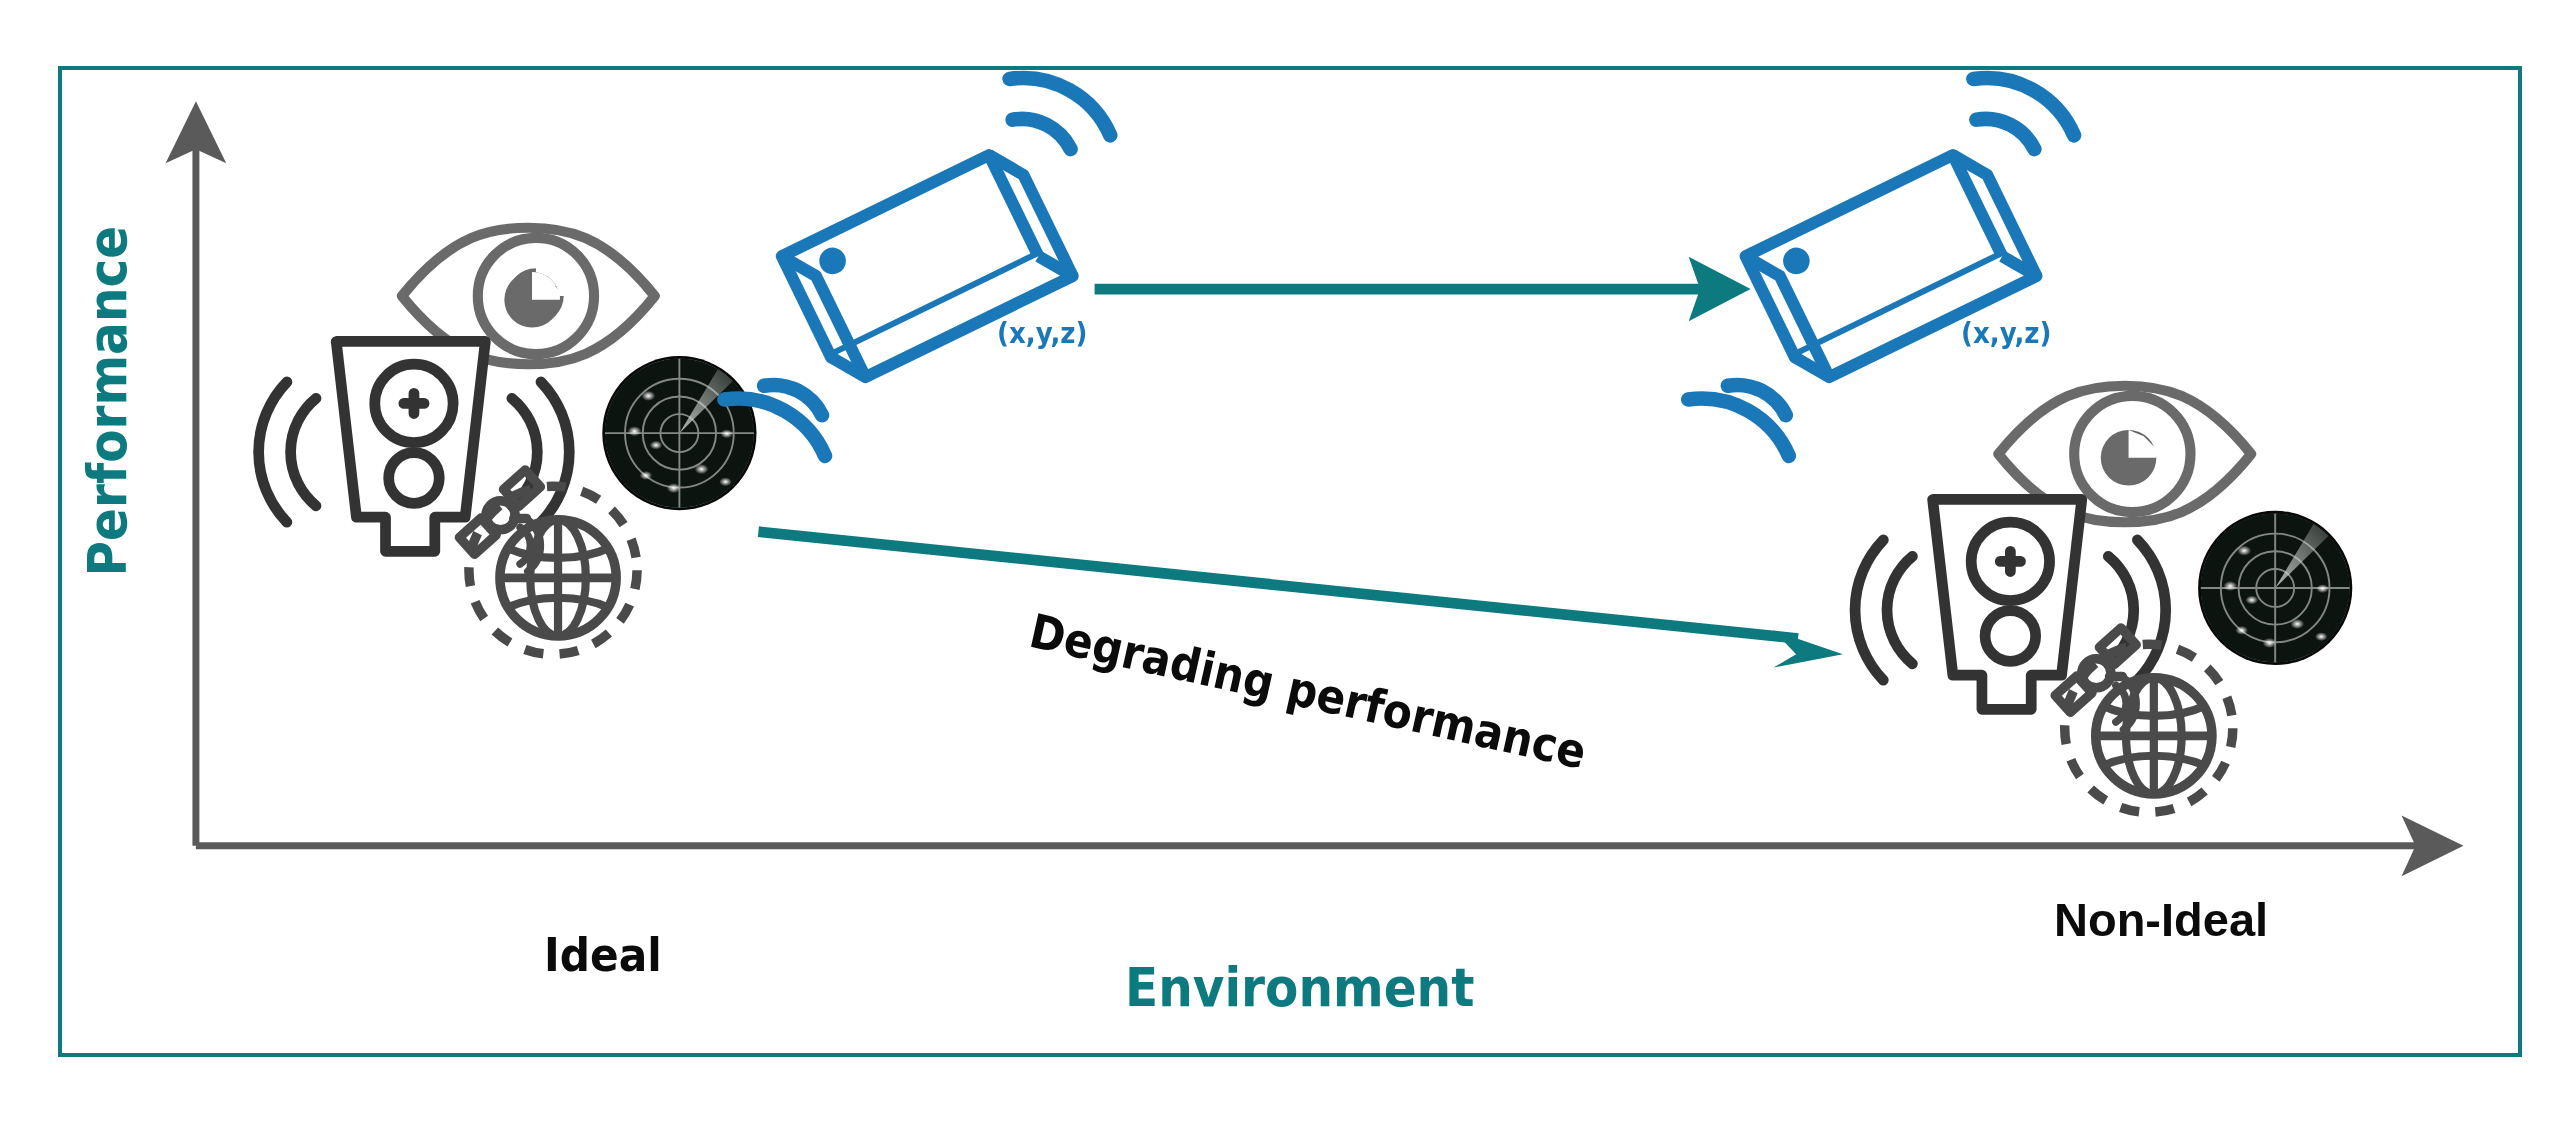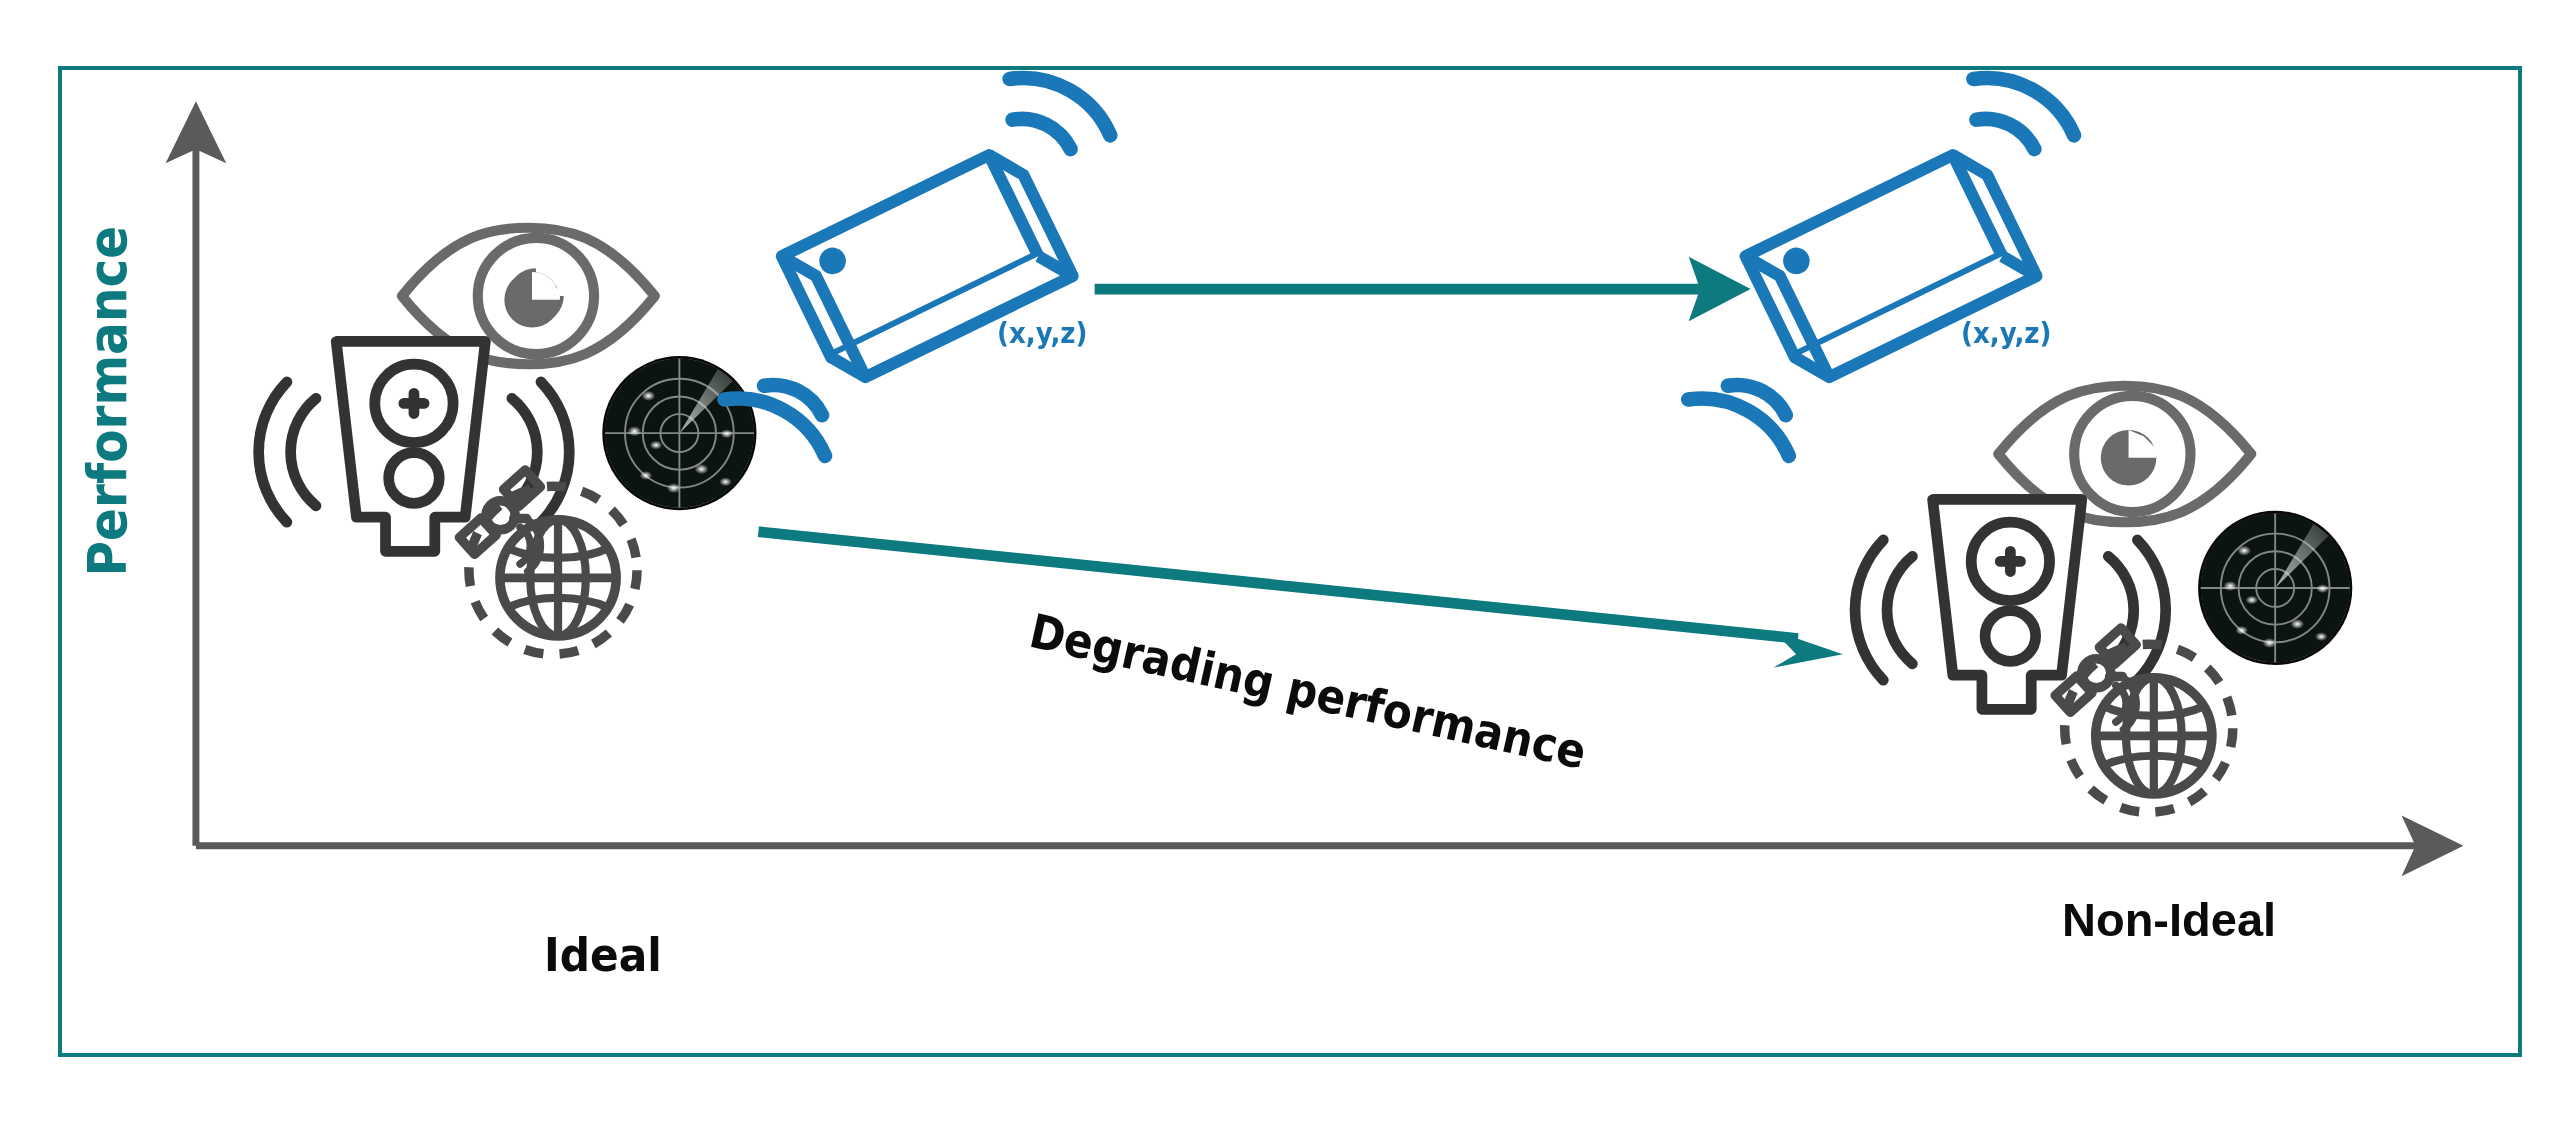--- a/index.html
+++ b/index.html
@@ -9,21 +9,21 @@
          border:4.4px solid #0d7a7f;box-sizing:border-box;background:#ffffff;}
   .svgfull{position:absolute;left:0;top:0;width:2576px;height:1126px;}
   .txt{position:absolute;white-space:nowrap;line-height:1;}
   .cond{font-family:"Liberation Sans Narrow","DejaVu Sans Condensed","Liberation Sans",sans-serif;
         font-stretch:condensed;font-weight:bold;}
   #lbl-perf{left:-38px;top:404px;width:291px;text-align:center;transform:rotate(-90deg);
             transform-origin:50% 50%;color:#0d7a7f;font-size:54px;letter-spacing:0px;}
   #lbl-env{left:1125px;top:961px;color:#0d7a7f;font-size:54px;}
   #lbl-ideal{left:544px;top:931px;color:#0b0b0b;font-size:47px;}
   #lbl-nonideal{left:2054px;top:896px;color:#0b0b0b;font-size:47px;
-                font-family:"Liberation Sans",sans-serif;font-weight:bold;font-stretch:normal;margin-left:8px;}
+                font-family:"Liberation Sans",sans-serif;font-weight:bold;font-stretch:normal;}
   #lbl-nochange{left:1122px;top:218px;color:#0b0b0b;font-size:47px;}
   #lbl-degrade{left:1036px;top:607px;color:#0b0b0b;font-size:47px;
                transform:rotate(12.5deg);transform-origin:0 0;}
   #lbl-xyz-a{left:997px;top:319px;color:#1a78b8;font-size:29px;}
   #lbl-xyz-b{left:1961px;top:319px;color:#1a78b8;font-size:29px;}
 </style>
 </head>
 <body>
 
 <div id="stage">
@@ -233,20 +233,21 @@
       <g stroke="#1a78b8" stroke-width="23" fill="none" stroke-linecap="round">
         <path d="M 238 -152 A 86 86 0 0 1 300 -70"></path>
         <path d="M 262 -212 A 150 150 0 0 1 366 -62"></path>
         <path d="M -238 136 A 86 86 0 0 0 -300 54"></path>
         <path d="M -262 196 A 150 150 0 0 0 -366 46"></path>
       </g>
     </g>
   </svg>
 
   <div class="txt cond" id="lbl-perf">Performance</div>
+  <div class="txt cond" id="lbl-env">Environment</div>
   <div class="txt cond" id="lbl-ideal">Ideal</div>
   <div class="txt" id="lbl-nonideal">Non-Ideal</div>
   <div class="txt cond" id="lbl-degrade">Degrading performance</div>
   <div class="txt cond" id="lbl-xyz-a">(x,y,z)</div>
   <div class="txt cond" id="lbl-xyz-b">(x,y,z)</div>
 
 </div>
 
 
 </body></html>

